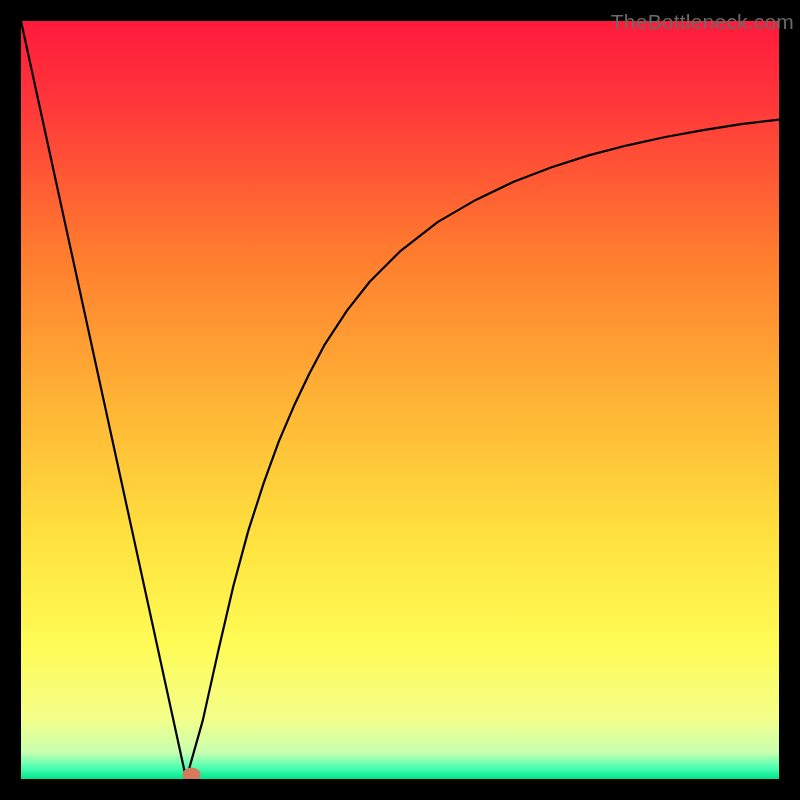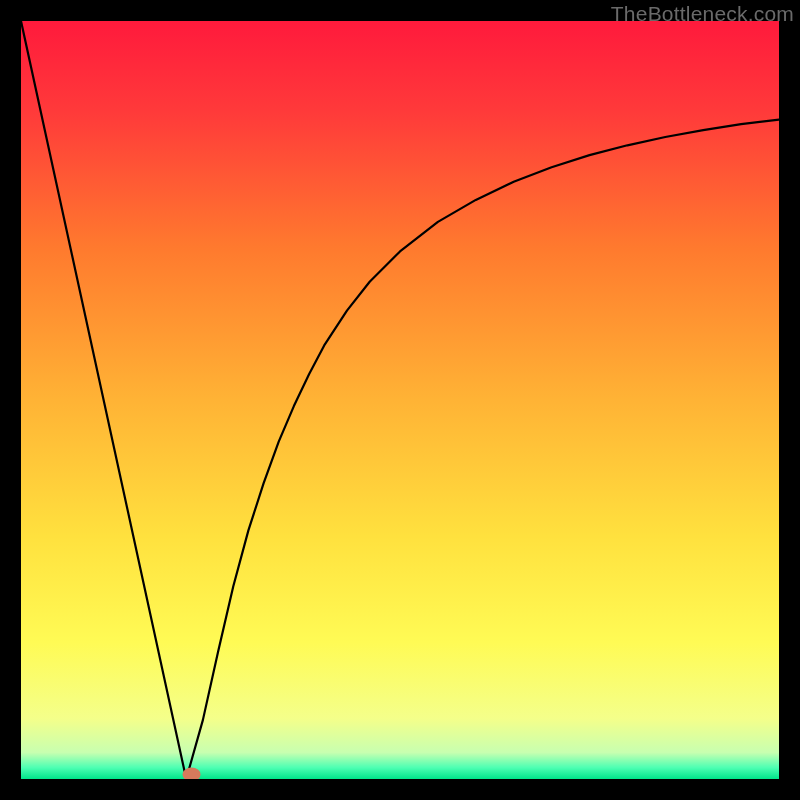--- a/index.html
+++ b/index.html
@@ -21,21 +21,21 @@
   }
   .plot {
     position: absolute;
     left: 0;
     top: 0;
     width: 758px;
     height: 758px;
   }
   .watermark {
     position: absolute;
-    top: 2px;
+    top: 10px;
     right: 6px;
     color: #6a6a6a;
     font-size: 21px;
     font-weight: 400;
     letter-spacing: 0.2px;
   }
 </style>
 </head>
 <body>
 

